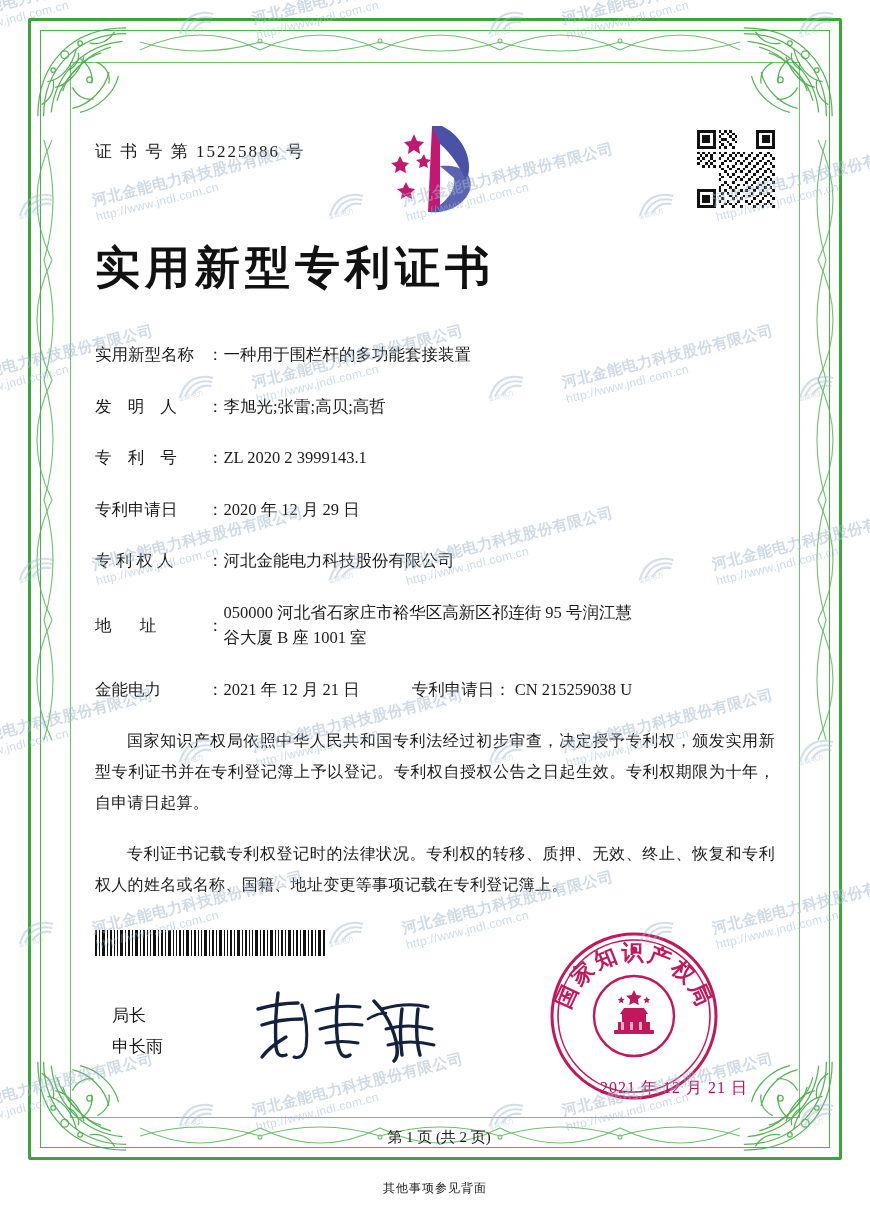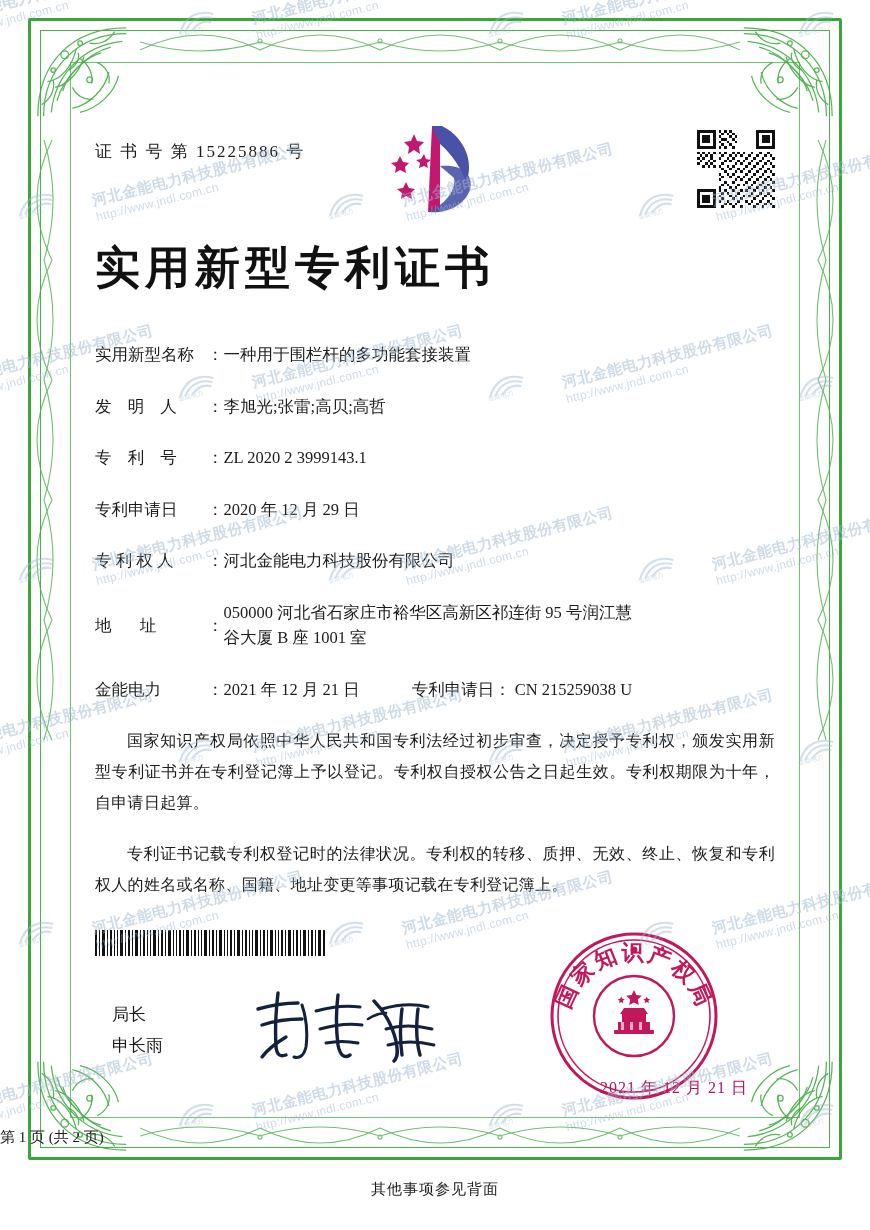--- a/index.html
+++ b/index.html
@@ -168,21 +168,20 @@
   }
 
   
   .sig-block {
     position: absolute;
     left: 112px; top: 1000px;
     z-index: 4;
     font-size: 17px;
     line-height: 1.85;
     color: #1b1b1b;
-    font-family: Liberation Mono, monospace;
   }
   .sig-hand {
     position: absolute;
     left: 250px; top: 985px;
     z-index: 5;
     width: 200px; height: 80px;
   }
 
   
   .seal {
@@ -195,30 +194,31 @@
     position: absolute;
     right: 122px; top: 1078px;
     font-size: 16px;
     color: #b4135f;
     letter-spacing: 1px;
     z-index: 5;
   }
 
   .page-num {
     position: absolute;
-    left: 0; right: 0; top: 1128px;
+    left: 8px; right: 0; top: 1128px;
+    text-align: center;
     font-size: 15px;
     color: #1b1b1b;
     z-index: 4;
   }
   .footer-note {
     position: absolute;
     left: 0; right: 0; top: 1180px;
     text-align: center;
-    font-size: 15px;
+    font-size: 12px;
     letter-spacing: 1px;
     color: #1b1b1b;
     z-index: 4;
   }
 </style>
 </head>
 <body>
 
 <div class="page">
   <div class="border-outer"></div>

